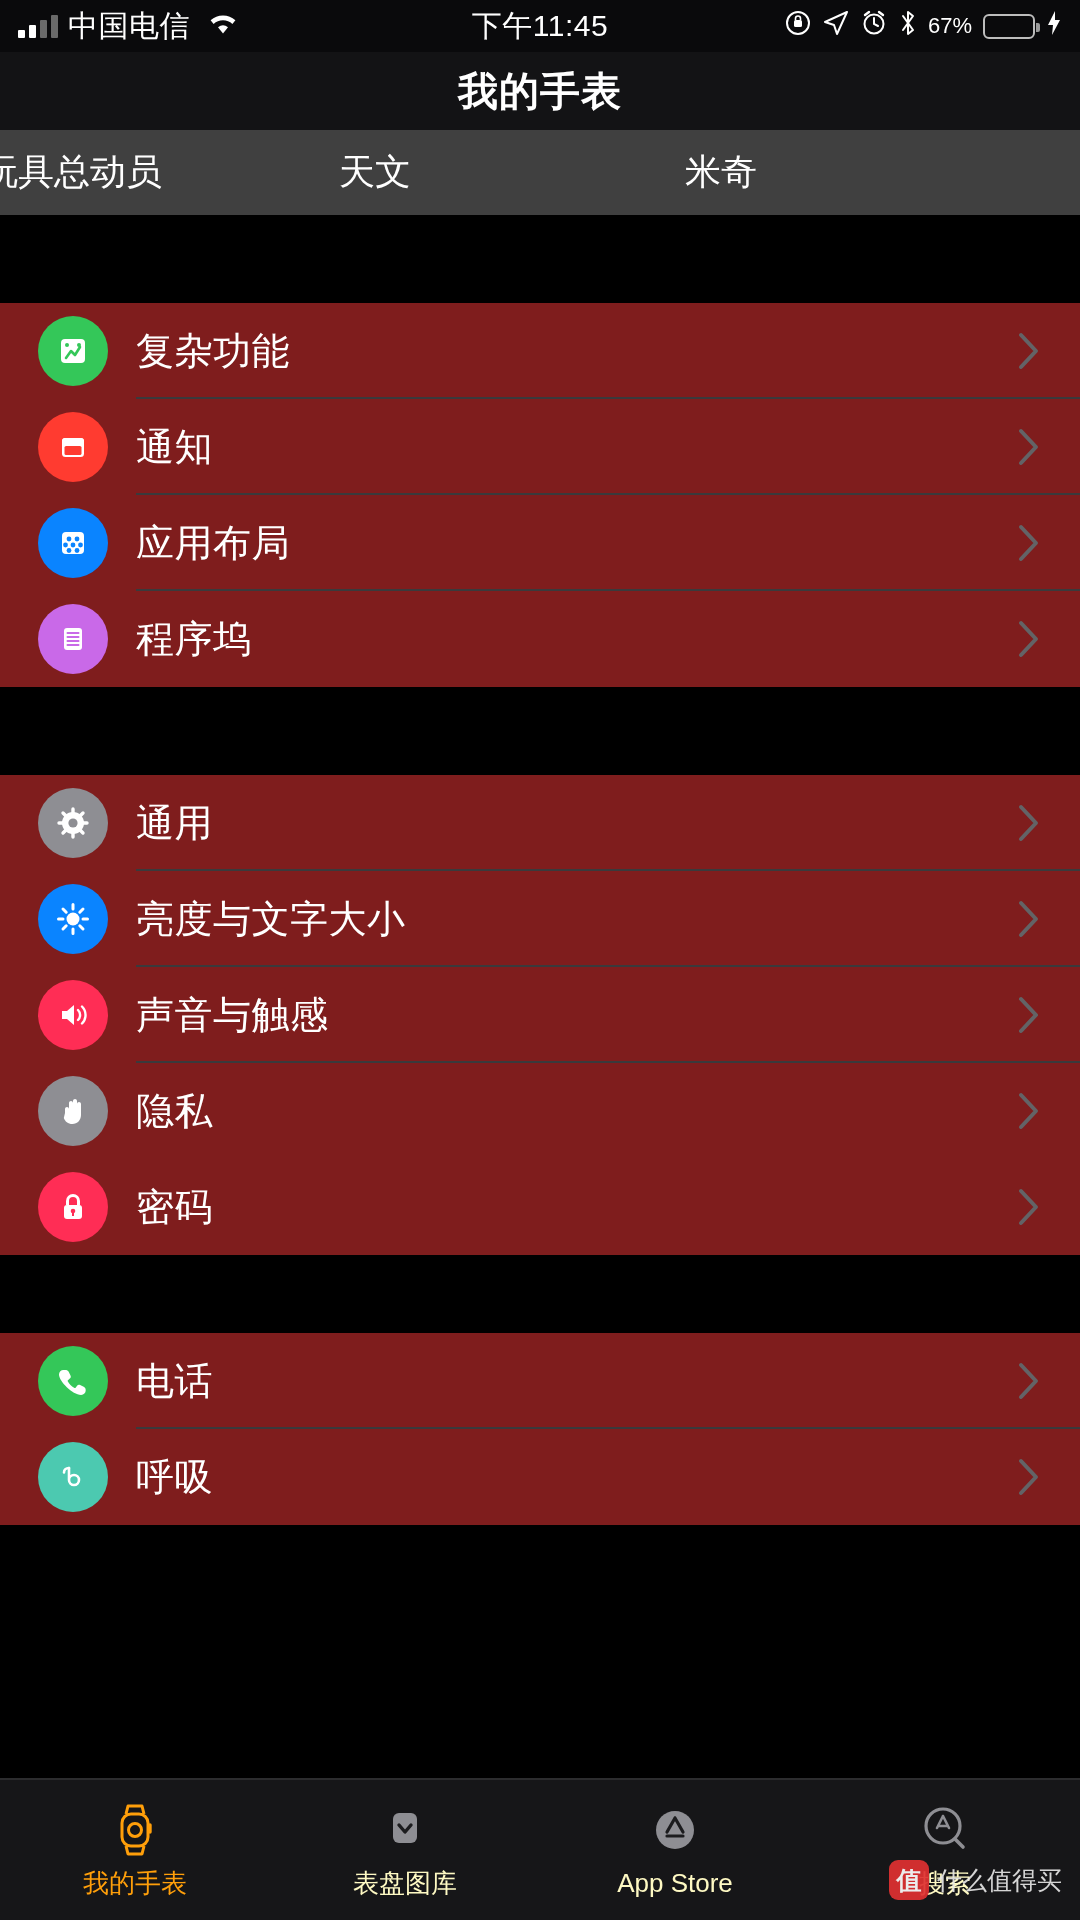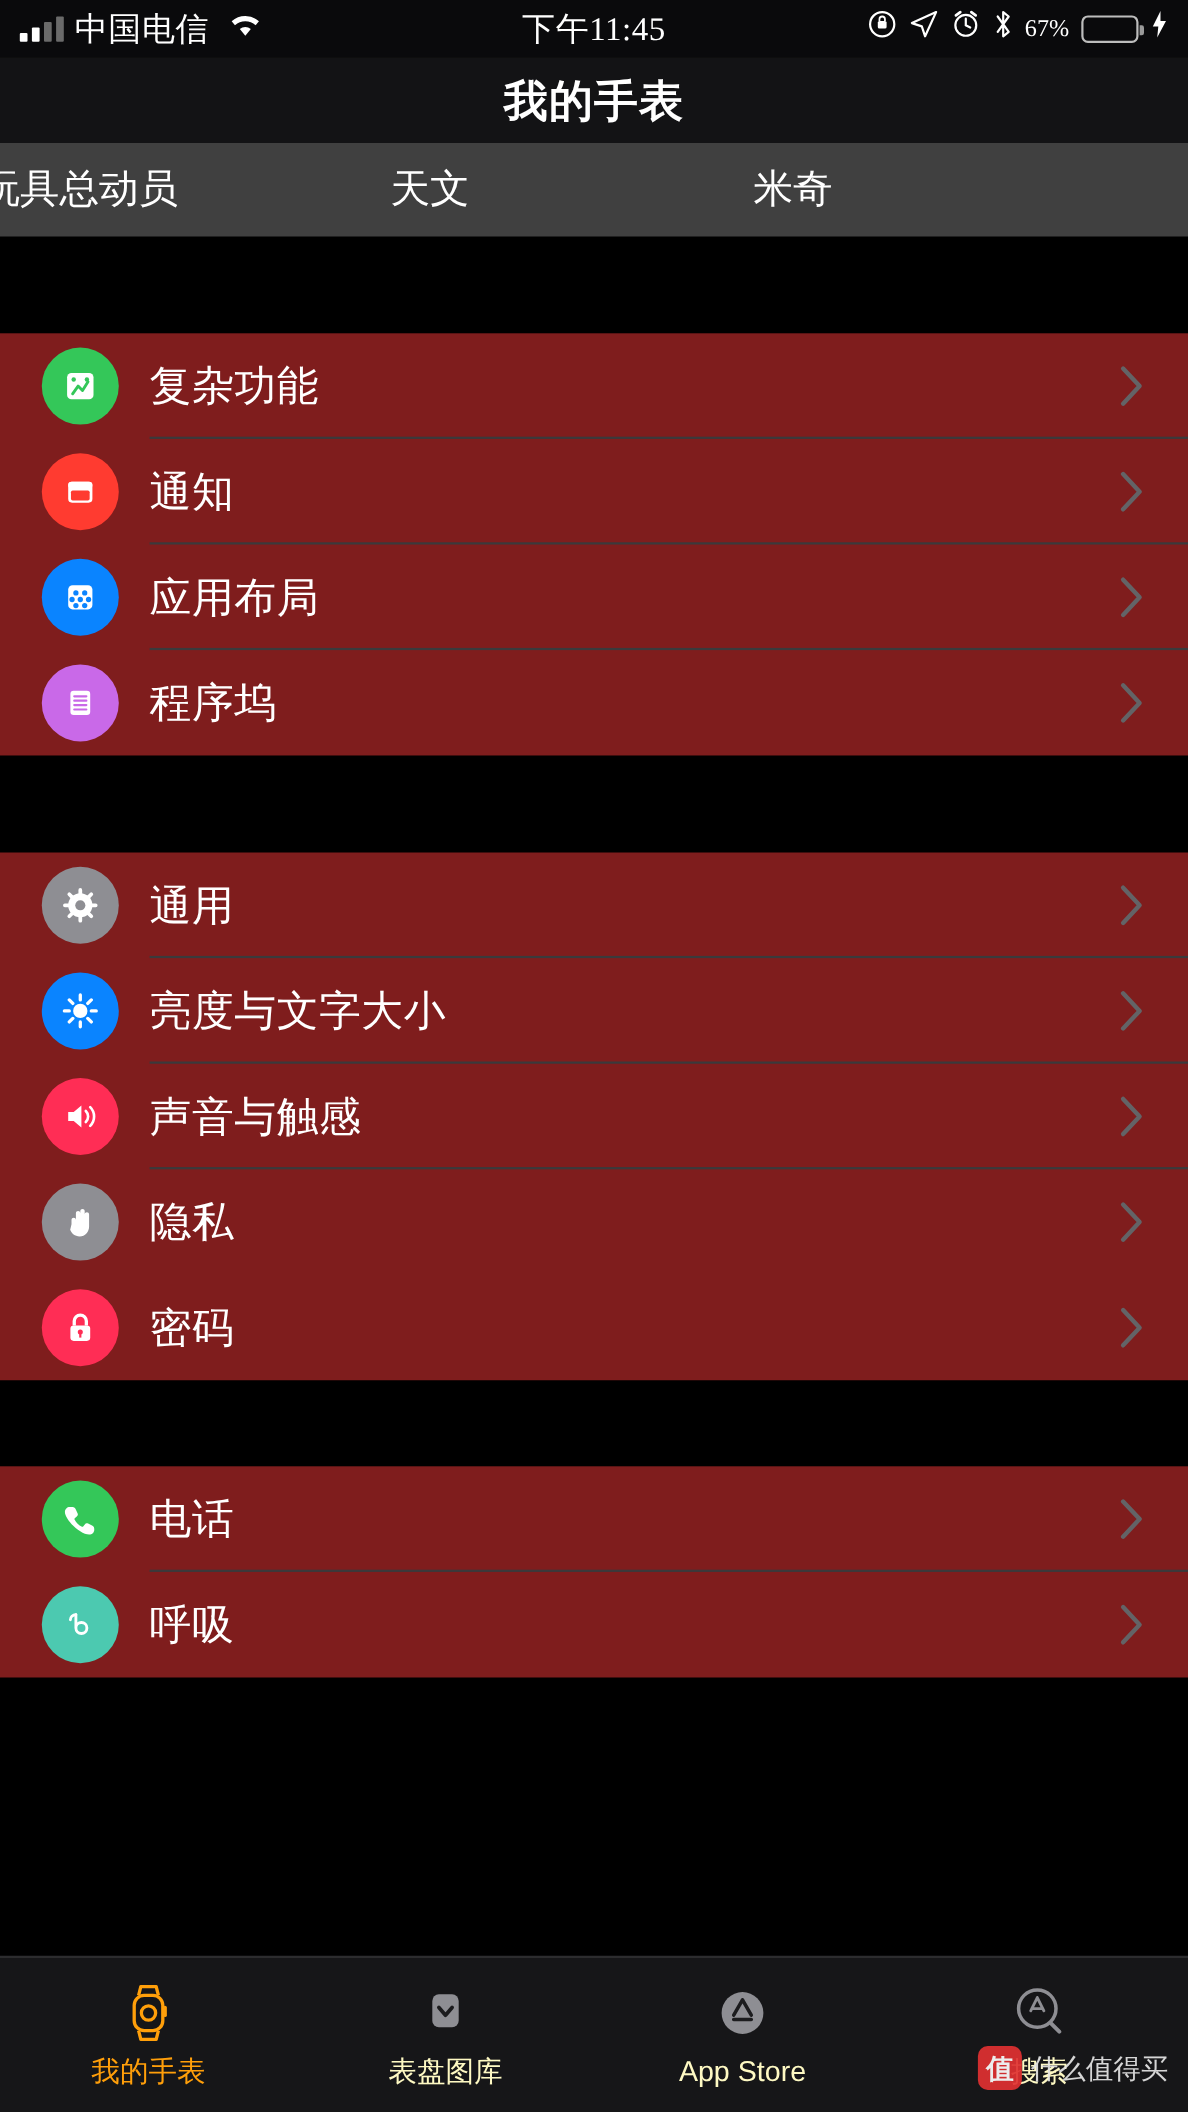--- a/index.html
+++ b/index.html
@@ -21,21 +21,20 @@
   
   .status-bar {
     height: 52px;
     flex: 0 0 52px;
     display: flex;
     align-items: center;
     padding: 0 18px;
     font-size: 30px;
     position: relative;
     background: #0a0a0c;
-    font-family: Liberation Serif, serif;
   }
   .sb-left { display: flex; align-items: center; gap: 10px; }
   .signal { display: flex; align-items: flex-end; gap: 4px; height: 24px; }
   .signal i { display: block; width: 7px; background: #fff; border-radius: 1px; }
   .signal i:nth-child(1) { height: 8px; }
   .signal i:nth-child(2) { height: 13px; }
   .signal i:nth-child(3) { height: 18px; background: #6a6a6a; }
   .signal i:nth-child(4) { height: 23px; background: #6a6a6a; }
   .carrier { font-size: 30px; letter-spacing: 0.5px; }
   .wifi { margin-left: 6px; }
@@ -94,21 +93,21 @@
     position: relative;
     overflow: hidden;
   }
   .face {
     position: absolute;
     font-size: 36px;
     color: #fff;
     white-space: nowrap;
   }
   .face.f0 { left: -18px; }
-  .face.f1 { left: 355px; }
+  .face.f1 { left: 339px; }
   .face.f2 { left: 685px; }
 
   
   .content {
     flex: 1 1 auto;
     background: #000;
     overflow: hidden;
   }
   .gap { height: 88px; background: #000; }
   .gap.small { height: 78px; }

